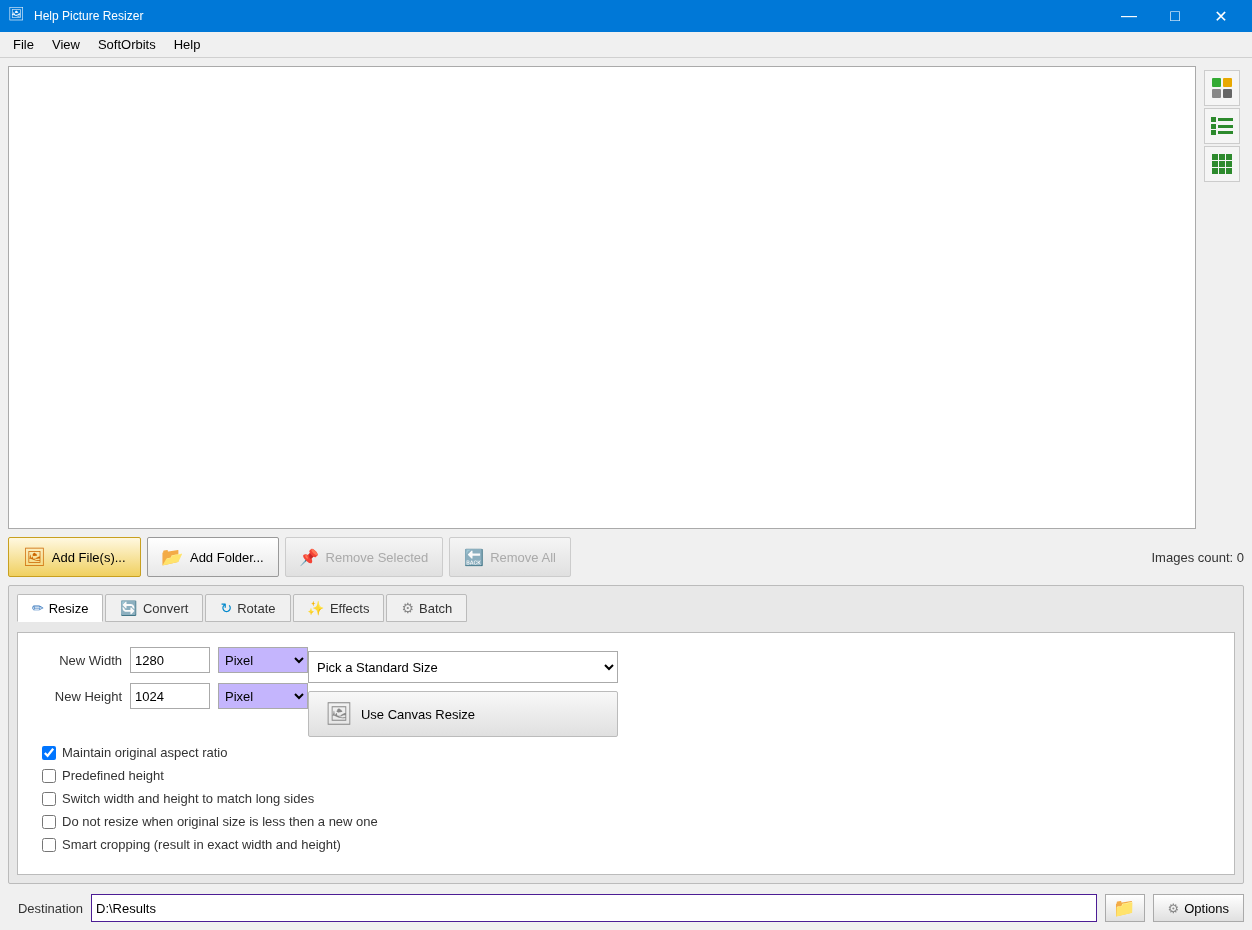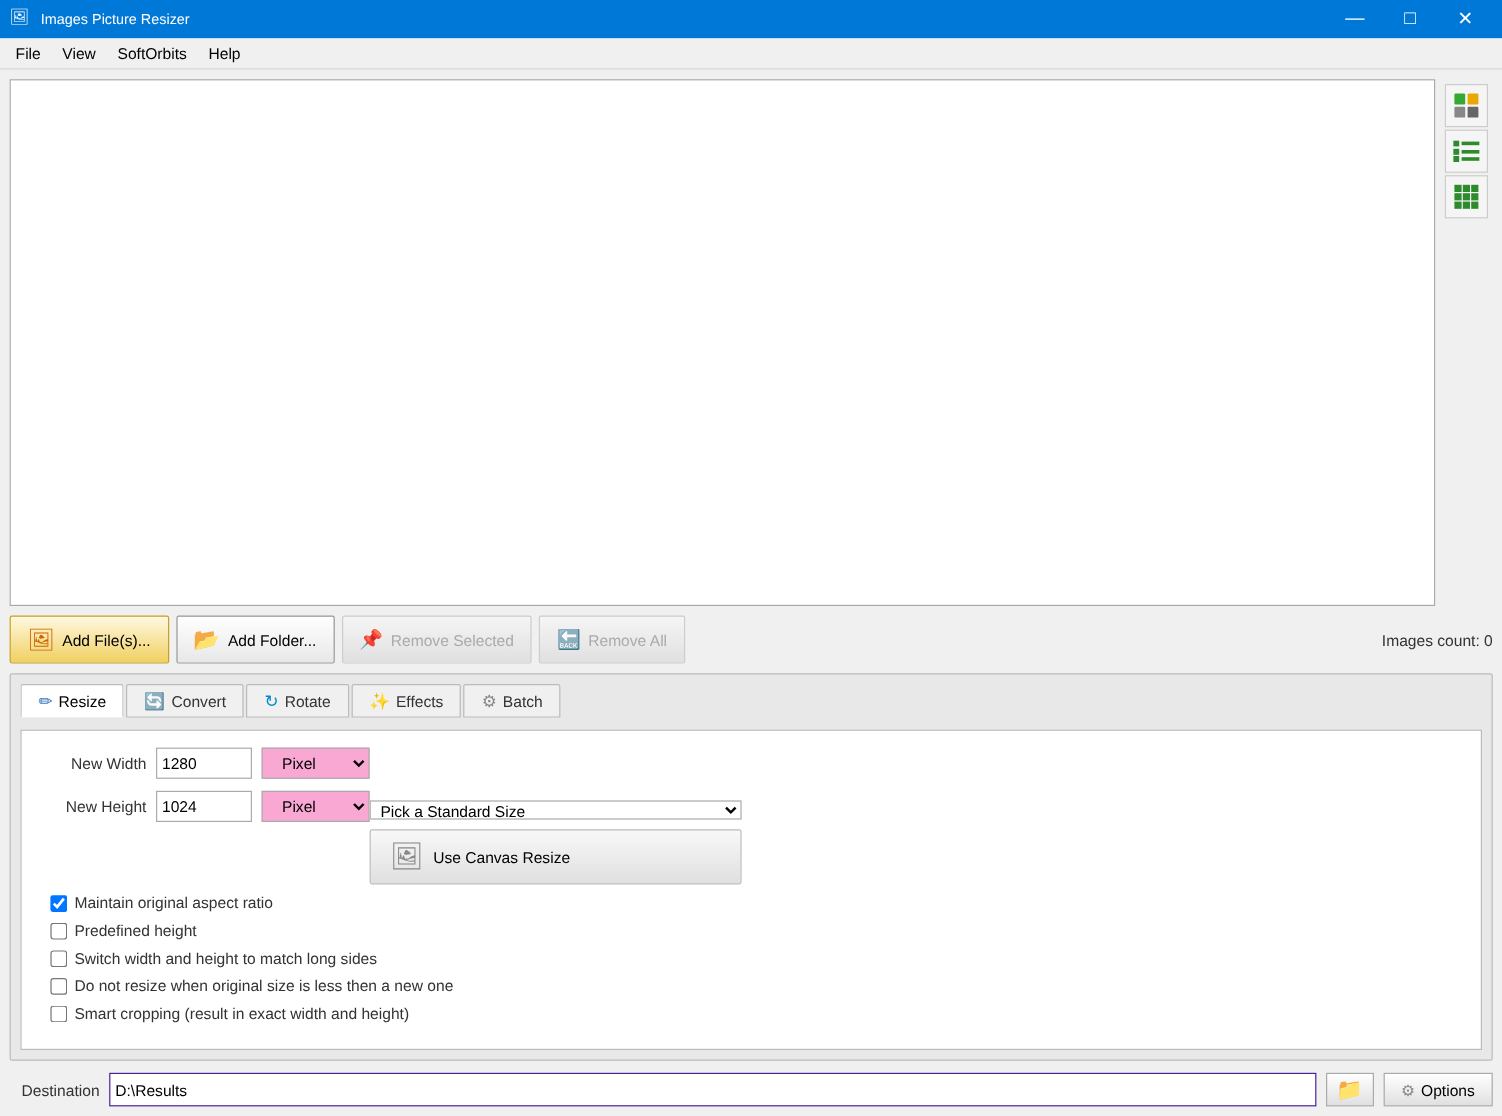--- a/index.html
+++ b/index.html
@@ -161,32 +161,31 @@
       height: 26px;
       border: 1px solid #aaa;
       padding: 2px 4px;
       font-size: 13px;
       background: white;
     }
     .unit-select {
       width: 90px;
       height: 26px;
       border: 1px solid #aaa;
-      background: #f9a8d4;
-      font-size: 13px;
-      padding: 0 12px;
+      background: #c4b5fd;
+      font-size: 13px;
+      padding: 0 2px;
     }
     .standard-size-select {
       width: 310px;
-      height: 16px;
+      height: 32px;
       border: 1px solid #aaa;
       background: white;
       font-size: 13px;
       padding: 0 4px;
-      margin-top: 40px;
     }
     .checkbox-row {
       display: flex;
       align-items: center;
       gap: 6px;
       margin-bottom: 8px;
       margin-left: 10px;
     }
     .checkbox-row input[type=checkbox] { width: 14px; height: 14px; }
     .checkbox-row label { font-size: 13px; color: #333; }
@@ -265,21 +264,21 @@
     
     .icon-image { color: #cc6600; font-size: 18px; }
     .icon-folder { color: #e8a800; font-size: 18px; }
     .icon-remove { color: #888; font-size: 16px; }
   </style>
 </head>
 <body>
 
 <div id="title-bar">
   <span class="app-icon">🖼</span>
-  <span class="title">Images Picture Resizer</span>
+  <span class="title">Help Picture Resizer</span>
   <div class="win-controls">
     <button class="win-btn">—</button>
     <button class="win-btn">□</button>
     <button class="win-btn close">✕</button>
   </div>
 </div>
 
 <div id="menu-bar">
   <div class="menu-item">File</div>
   <div class="menu-item">View</div>

